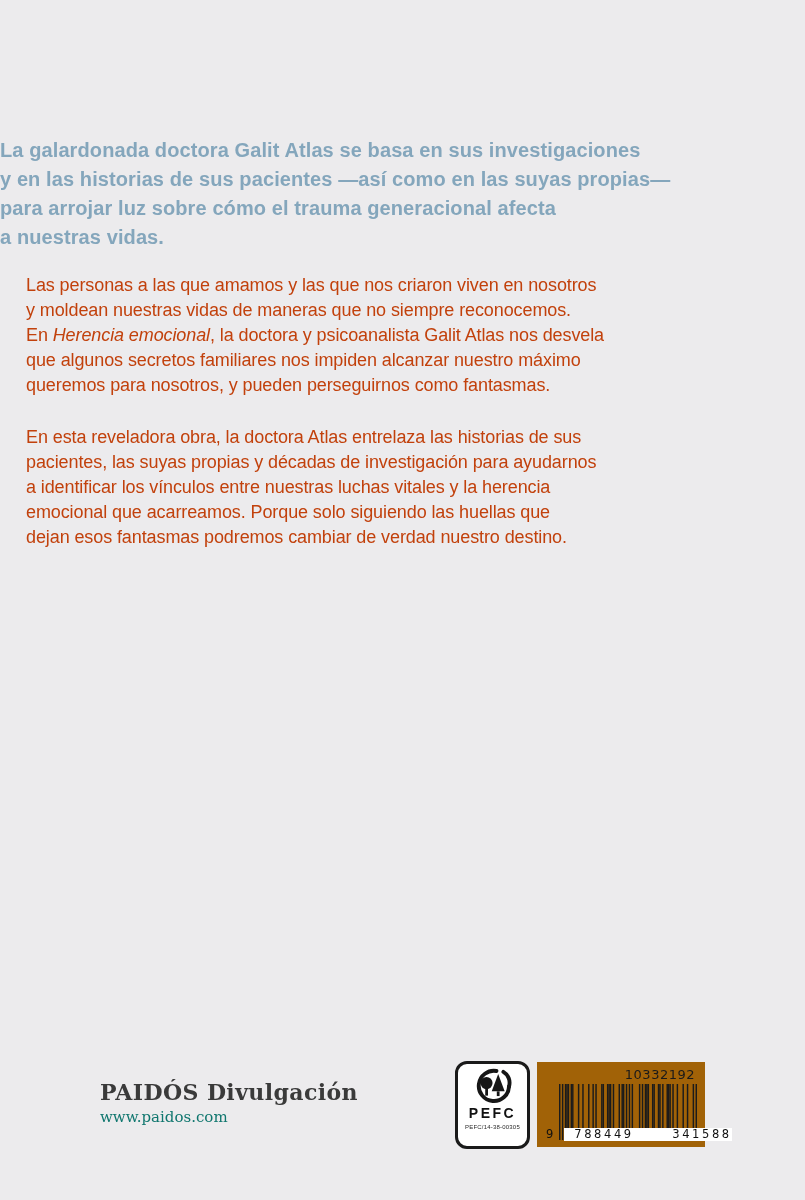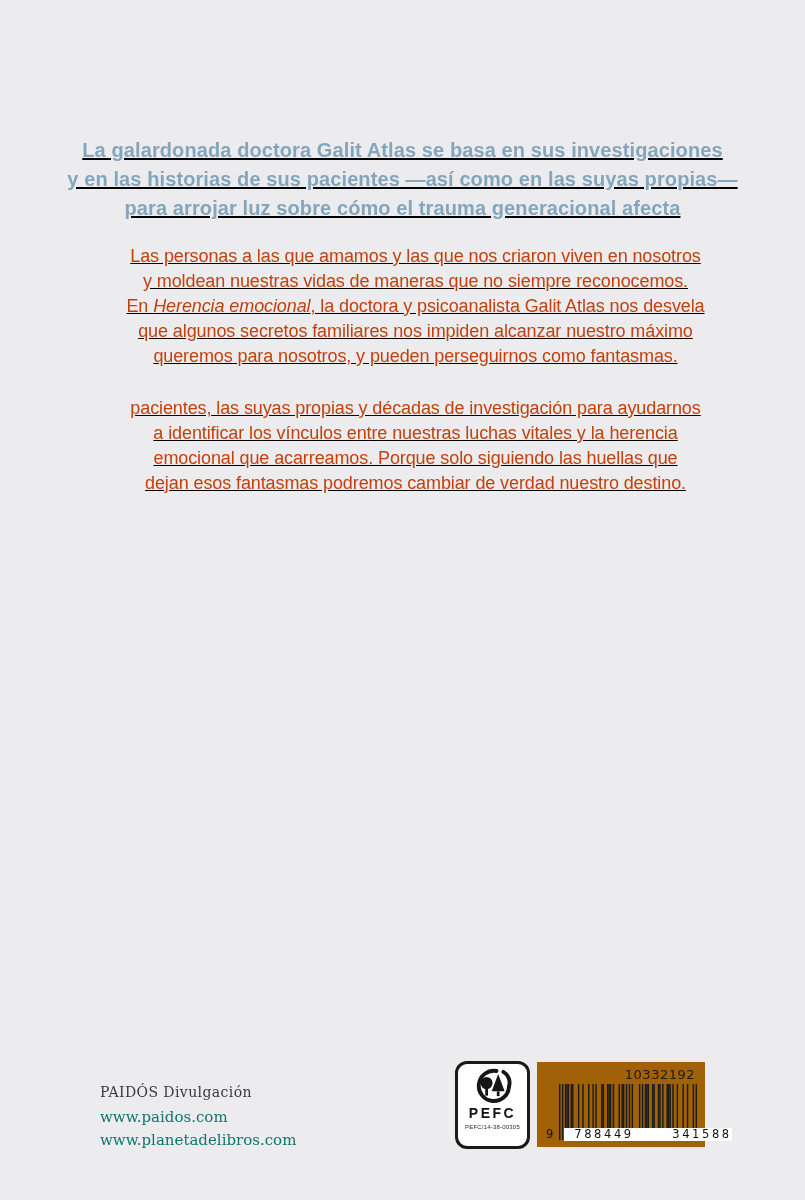--- a/index.html
+++ b/index.html
@@ -12,22 +12,21 @@
     background:#ecebed;
     margin:0 auto;
     overflow:hidden;
     font-family:"Liberation Sans", sans-serif;
   }
 
   
   .text-column {
     position:absolute;
     top:136px; left:0; width:100%;
-    text-align:center;
-    text-decoration:underline;
+    text-align:left;
   }
   .headline .line {
     white-space:nowrap;
     font-size:20px;
     line-height:29px;
     letter-spacing:0.1px;
     font-weight:bold;
     color:#84a6bc;
   }
   .synopsis { margin-top:21px; }
@@ -44,22 +43,22 @@
 
   
   .publisher-block {
     position:absolute;
     left:100px; top:1078px;
     text-align:left;
     font-family:"DejaVu Serif", serif;
     color:#3a3a3a;
   }
   .imprint {
-    font-size:14px;
-    font-weight:normal;
+    font-size:22px;
+    font-weight:bold;
     letter-spacing:0.4px;
     line-height:28px;
   }
   .url {
     font-size:15px;
     line-height:22.5px;
     color:#0f766e;
   }
 
   
@@ -142,43 +141,44 @@
 <body>
 
 <div class="cover" style="background: rgb(236, 235, 237);">
 
   <div class="text-column">
 
     <div class="headline" style="color: rgb(132, 166, 188);">
       <div class="line">La galardonada doctora Galit Atlas se basa en sus investigaciones</div>
       <div class="line">y en las historias de sus pacientes —así como en las suyas propias—</div>
       <div class="line">para arrojar luz sobre cómo el trauma generacional afecta</div>
+      <div class="line">a nuestras vidas.</div>
     </div>
 
     <div class="synopsis" style="color: rgb(139, 139, 141);">
       <div class="line">Las personas a las que amamos y las que nos criaron viven en nosotros</div>
       <div class="line">y moldean nuestras vidas de maneras que no siempre reconocemos.</div>
       <div class="line"><span>En </span><em>Herencia emocional</em><span>, la doctora y psicoanalista Galit Atlas nos desvela</span></div>
       <div class="line">que algunos secretos familiares nos impiden alcanzar nuestro máximo</div>
       <div class="line">queremos para nosotros, y pueden perseguirnos como fantasmas.</div>
     </div>
 
     <div class="synopsis" style="color: rgb(139, 139, 141);">
+      <div class="line">En esta reveladora obra, la doctora Atlas entrelaza las historias de sus</div>
       <div class="line">pacientes, las suyas propias y décadas de investigación para ayudarnos</div>
       <div class="line">a identificar los vínculos entre nuestras luchas vitales y la herencia</div>
       <div class="line">emocional que acarreamos. Porque solo siguiendo las huellas que</div>
       <div class="line">dejan esos fantasmas podremos cambiar de verdad nuestro destino.</div>
     </div>
 
   </div>
 
   <div class="publisher-block">
     <div class="imprint">PAIDÓS Divulgación</div>
     <div class="url">www.paidos.com</div>
-    <div class="url">www.planetadelibros.com</div>
   </div>
 
   <div class="pefc-badge">
     <svg width="42" height="38" viewBox="0 0 48 44" aria-hidden="true">
 
       <path d="M28 3.5 A 17.5 17.5 0 1 0 42.5 21.5" fill="none" stroke="#161616" stroke-width="4.5" stroke-linecap="round"></path>
       <path d="M42.5 21.5 C 44.5 15 42 8 36 4.5" fill="none" stroke="#161616" stroke-width="4.5" stroke-linecap="round"></path>
 
       <circle cx="16.5" cy="17.5" r="7" fill="#161616"></circle>
       <rect x="15" y="22" width="3.2" height="10" fill="#161616"></rect>

